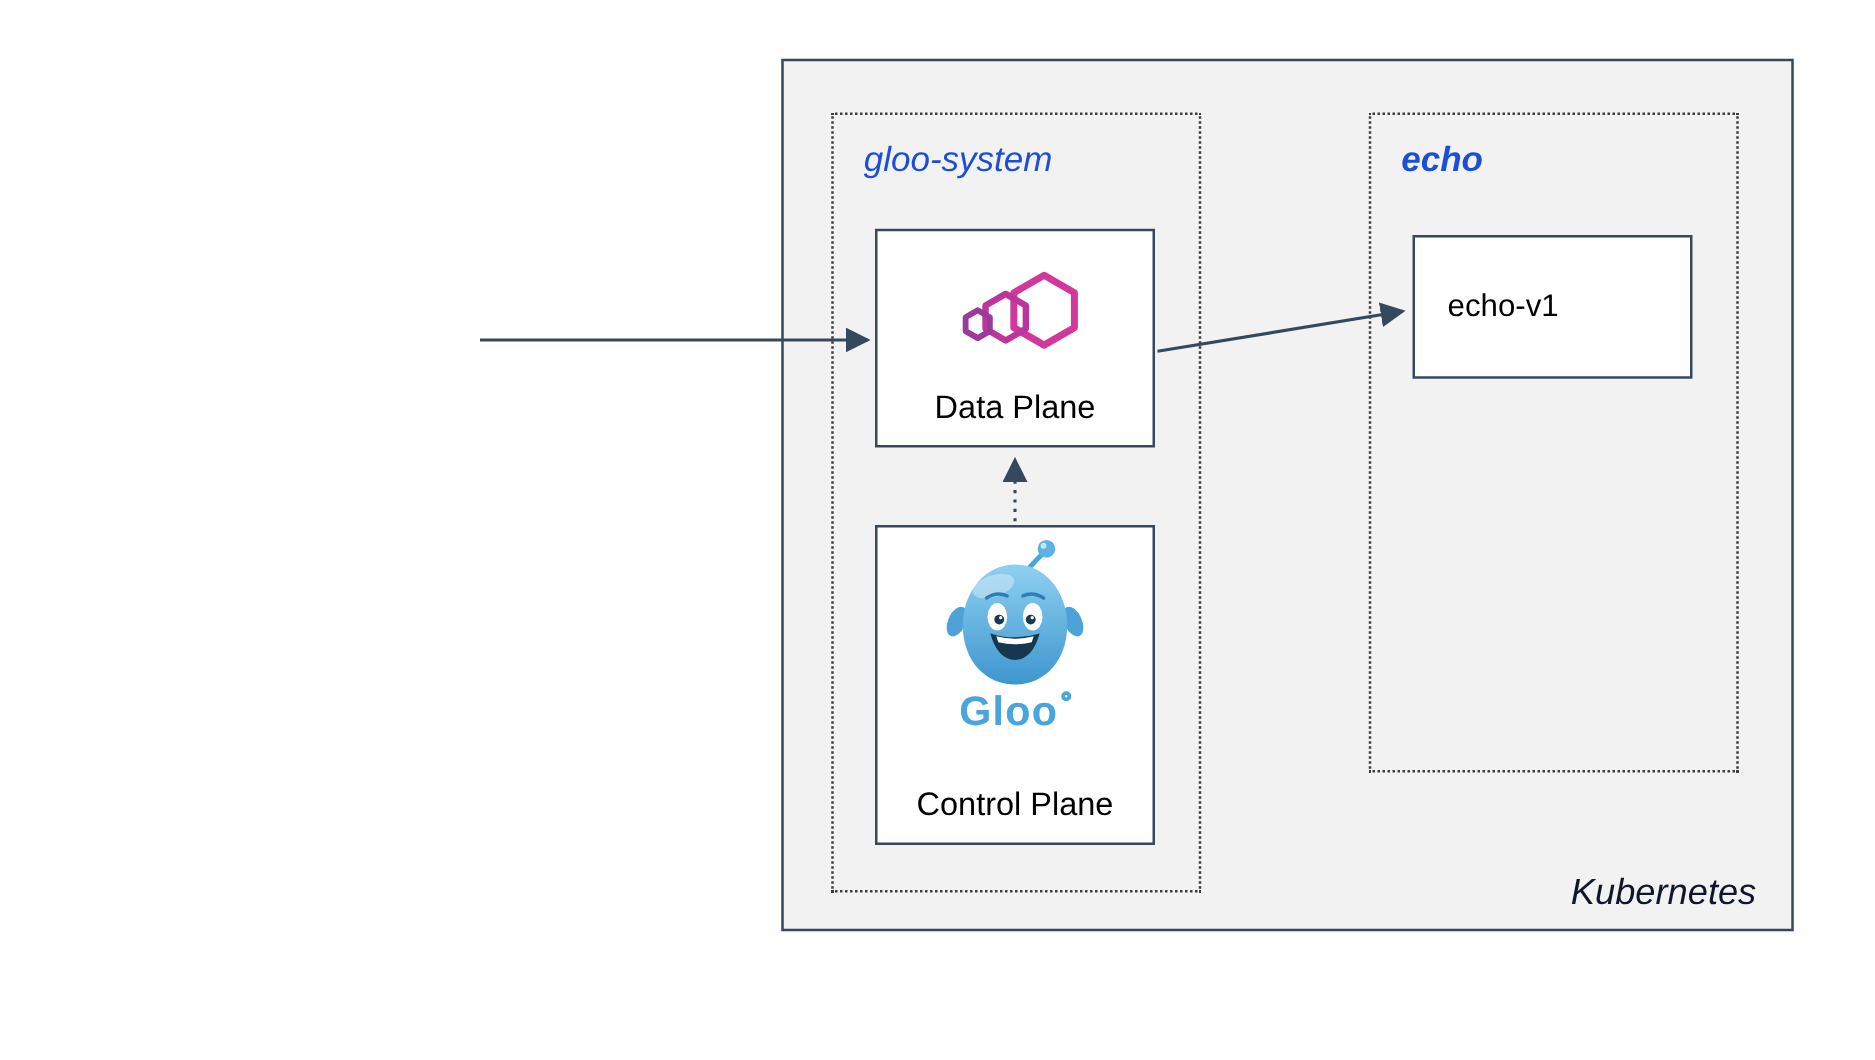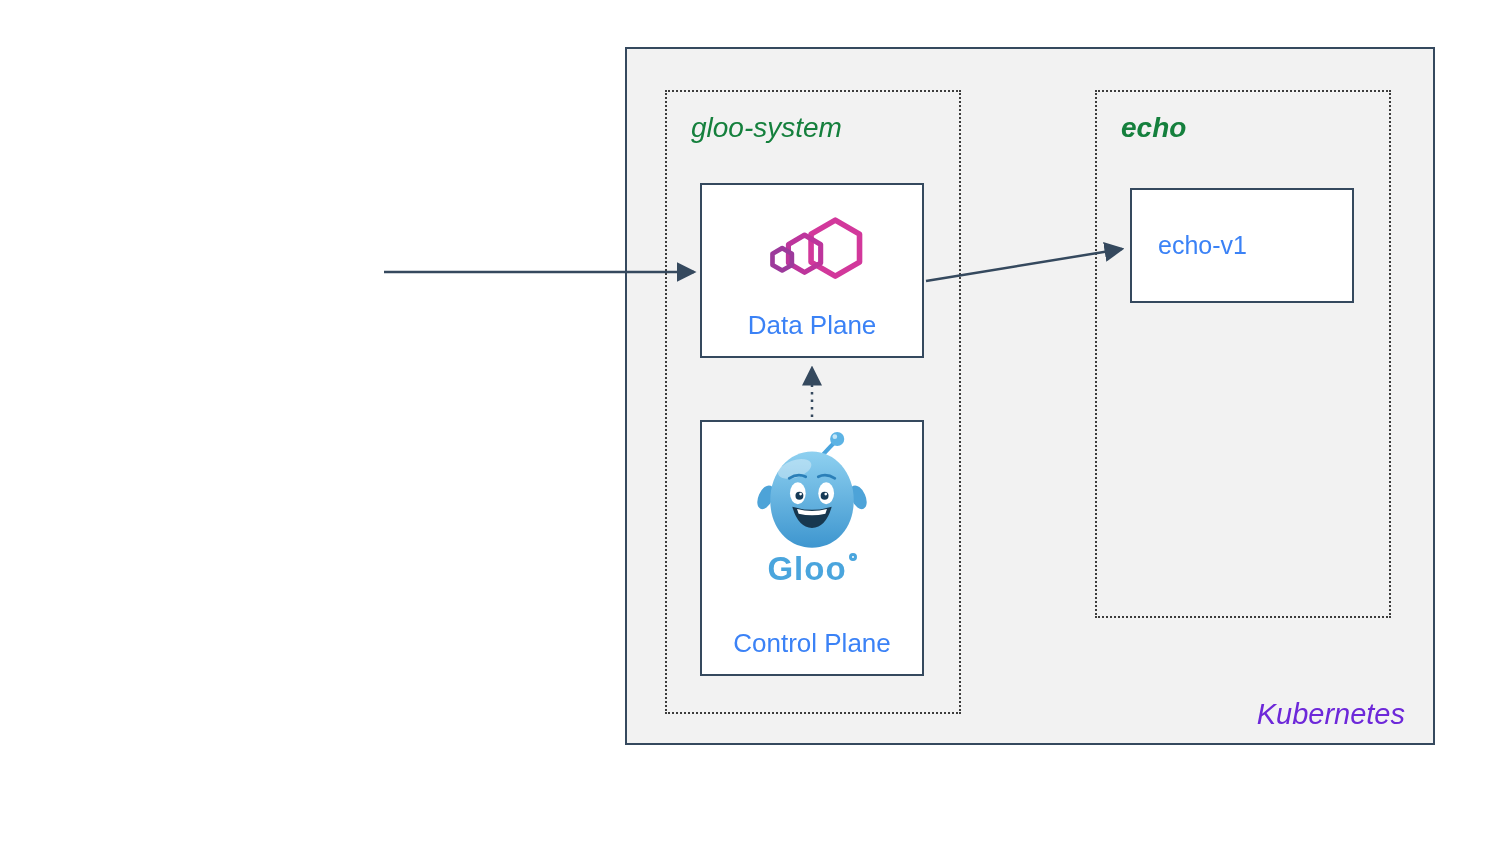--- a/index.html
+++ b/index.html
@@ -35,55 +35,55 @@
     left: 625px; top: 47px;
     width: 810px; height: 698px;
     background: #f2f2f2;
     border: 2px solid #35495e;
   }
   .k8s-label {
     position: absolute;
     right: 28px; bottom: 12px;
     font-style: italic;
     font-size: 29px;
-    color: #6d28d9;
+    color: #0f172a;
   }
 
   
   .ns-box {
     position: absolute;
     border: 2px dotted #3d3d3d;
     background: transparent;
   }
   .ns-gloo-system { left: 38px; top: 41px; width: 296px; height: 624px; }
   .ns-echo        { left: 468px; top: 41px; width: 296px; height: 528px; font-weight: bold; }
   .ns-label {
     position: absolute;
     left: 24px; top: 20px;
     font-style: italic;
     font-size: 28px;
-    color: #15803d;
+    color: #1d4ed8;
   }
 
   
   .node {
     position: absolute;
     background: #ffffff;
     border: 2px solid #35495e;
     display: flex;
     flex-direction: column;
     align-items: center;
   }
   .node-data-plane   { left: 700px; top: 183px; width: 224px; height: 175px; }
   .node-control-plane{ left: 700px; top: 420px; width: 224px; height: 256px; }
   .node-echo-v1      { left: 1130px; top: 188px; width: 224px; height: 115px;
                        justify-content: center; align-items: flex-start; }
   .node-label {
     font-size: 26px;
-    color: #3b82f6;
+    color: #000000;
     margin-top: auto;
     padding-bottom: 15px;
     text-align: center;
   }
   .node-echo-v1 .node-label {
     margin-top: 0; padding: 0 0 0 26px; font-size: 25px; text-align: left;
   }
 
   .gateway-icon { width: 132px; height: 82px; margin-top: 24px; }
   .mascot-icon  { width: 136px; height: 122px; margin-top: 6px; }

